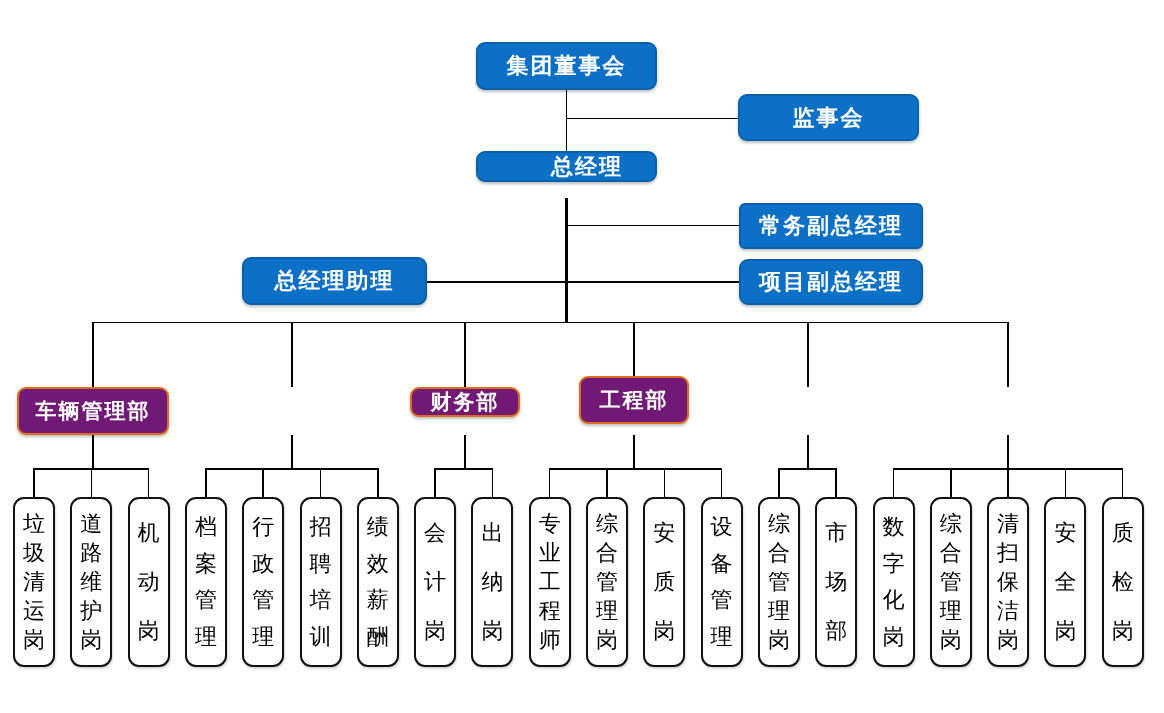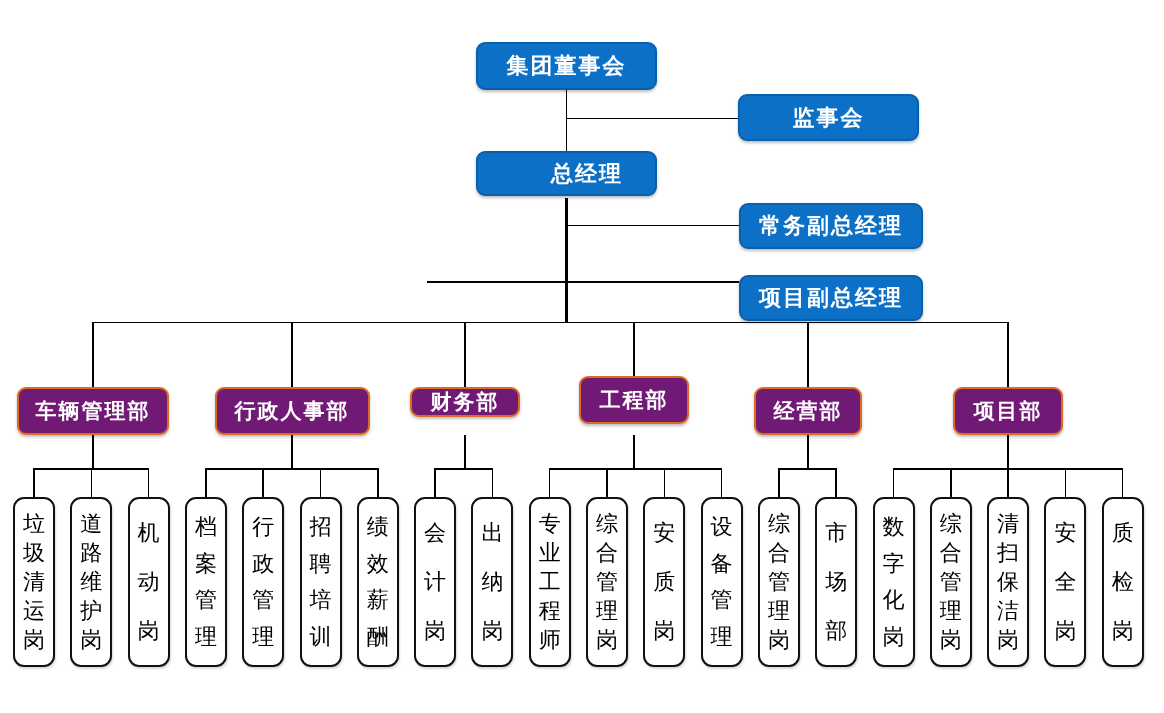--- a/index.html
+++ b/index.html
@@ -60,26 +60,27 @@
 </style>
 </head>
 <body>
 
 <div class="canvas">
 
   <div class="node blue" style="left:476px; top:42px; width:181px; height:48px;">集团董事会</div>
 
   <div class="node blue" style="left:738px; top:94px; width:181px; height:47px;">监事会</div>
 
-  <div class="node blue" style="left:476px; top:151px; width:181px; height:45px;padding-left:41px;">总经理</div>
-
-  <div class="node blue" style="left:739px; top:203px; width:184px; height:46px;">常务副总经理</div>
-
-  <div class="node blue" style="left:739px; top:259px; width:184px; height:46px;margin-top:16px;">项目副总经理</div>
-
+  <div class="node blue" style="left:476px; top:151px; width:181px; height:31px;padding-left:41px;">总经理</div>
+
+  <div class="node blue" style="left:739px; top:203px; width:184px; height:46px;border-radius:6px;">常务副总经理</div>
+
+  <div class="node blue" style="left:739px; top:259px; width:184px; height:46px;">项目副总经理</div>
+
+  <div class="node blue" style="left:242px; top:257px; width:185px; height:48px;">总经理助理</div>
 
   <div class="line" style="left:565.5px; top:90px;  width:1.6px; height:61px;"></div>
   <div class="line" style="left:566px;  top:117.5px; width:172px; height:1.6px;"></div>
   <div class="line" style="left:565px;  top:198px; width:2.6px; height:125px;"></div>
   <div class="line" style="left:566px;  top:224.5px; width:173px; height:1.6px;"></div>
   <div class="line" style="left:566px;  top:281px; width:173px; height:1.6px;"></div>
   <div class="line" style="left:427px;  top:281px; width:139px; height:1.6px;"></div>
   <div class="line" style="left:92.5px; top:321.5px; width:916px; height:1.8px;"></div>
 
   <div class="line" style="left: 92.2px; top: 322px; width: 1.6px; height: 65px;"></div>
@@ -102,21 +103,20 @@
       <span>护</span>
       <span>岗</span>
     </div>
     <div class="line" style="left: 147.8px; top: 468px; width: 1.6px; height: 29px;"></div>
     <div class="leaf" style="left: 127.6px; top: 497px;">
       <span>机</span>
       <span>动</span>
       <span>岗</span>
     </div>
     <div class="line" style="left: 291.2px; top: 322px; width: 1.6px; height: 65px;"></div>
-    <div class="node orange" style="left: 214.5px; top: 387px; width: 155px; height: 48px;">行政人事部</div>
     <div class="line" style="left: 291.2px; top: 435px; width: 1.6px; height: 33px;"></div>
     <div class="line" style="left: 205.9px; top: 468px; width: 171.9px; height: 1.6px;"></div>
     <div class="line" style="left: 205.1px; top: 468px; width: 1.6px; height: 29px;"></div>
     <div class="leaf" style="left: 184.9px; top: 497px;">
       <span>档</span>
       <span>案</span>
       <span>管</span>
       <span>理</span>
     </div>
     <div class="line" style="left: 262.4px; top: 468px; width: 1.6px; height: 29px;"></div>
@@ -183,39 +183,37 @@
       <span>岗</span>
     </div>
     <div class="line" style="left: 720.8px; top: 468px; width: 1.6px; height: 29px;"></div>
     <div class="leaf" style="left: 700.6px; top: 497px;">
       <span>设</span>
       <span>备</span>
       <span>管</span>
       <span>理</span>
     </div>
     <div class="line" style="left: 807.2px; top: 322px; width: 1.6px; height: 65px;"></div>
-    <div class="node orange" style="left: 754px; top: 387px; width: 108px; height: 48px;">经营部</div>
     <div class="line" style="left: 807.2px; top: 435px; width: 1.6px; height: 33px;"></div>
     <div class="line" style="left: 778.9px; top: 468px; width: 57.3px; height: 1.6px;"></div>
     <div class="line" style="left: 778.1px; top: 468px; width: 1.6px; height: 29px;"></div>
     <div class="leaf" style="left: 757.9px; top: 497px;">
       <span>综</span>
       <span>合</span>
       <span>管</span>
       <span>理</span>
       <span>岗</span>
     </div>
     <div class="line" style="left: 835.4px; top: 468px; width: 1.6px; height: 29px;"></div>
     <div class="leaf" style="left: 815.2px; top: 497px;">
       <span>市</span>
       <span>场</span>
       <span>部</span>
     </div>
     <div class="line" style="left: 1007.2px; top: 322px; width: 1.6px; height: 65px;"></div>
-    <div class="node orange" style="left: 953px; top: 387px; width: 110px; height: 48px;">项目部</div>
     <div class="line" style="left: 1007.2px; top: 435px; width: 1.6px; height: 33px;"></div>
     <div class="line" style="left: 893.5px; top: 468px; width: 229.2px; height: 1.6px;"></div>
     <div class="line" style="left: 892.7px; top: 468px; width: 1.6px; height: 29px;"></div>
     <div class="leaf" style="left: 872.5px; top: 497px;">
       <span>数</span>
       <span>字</span>
       <span>化</span>
       <span>岗</span>
     </div>
     <div class="line" style="left: 950px; top: 468px; width: 1.6px; height: 29px;"></div>

